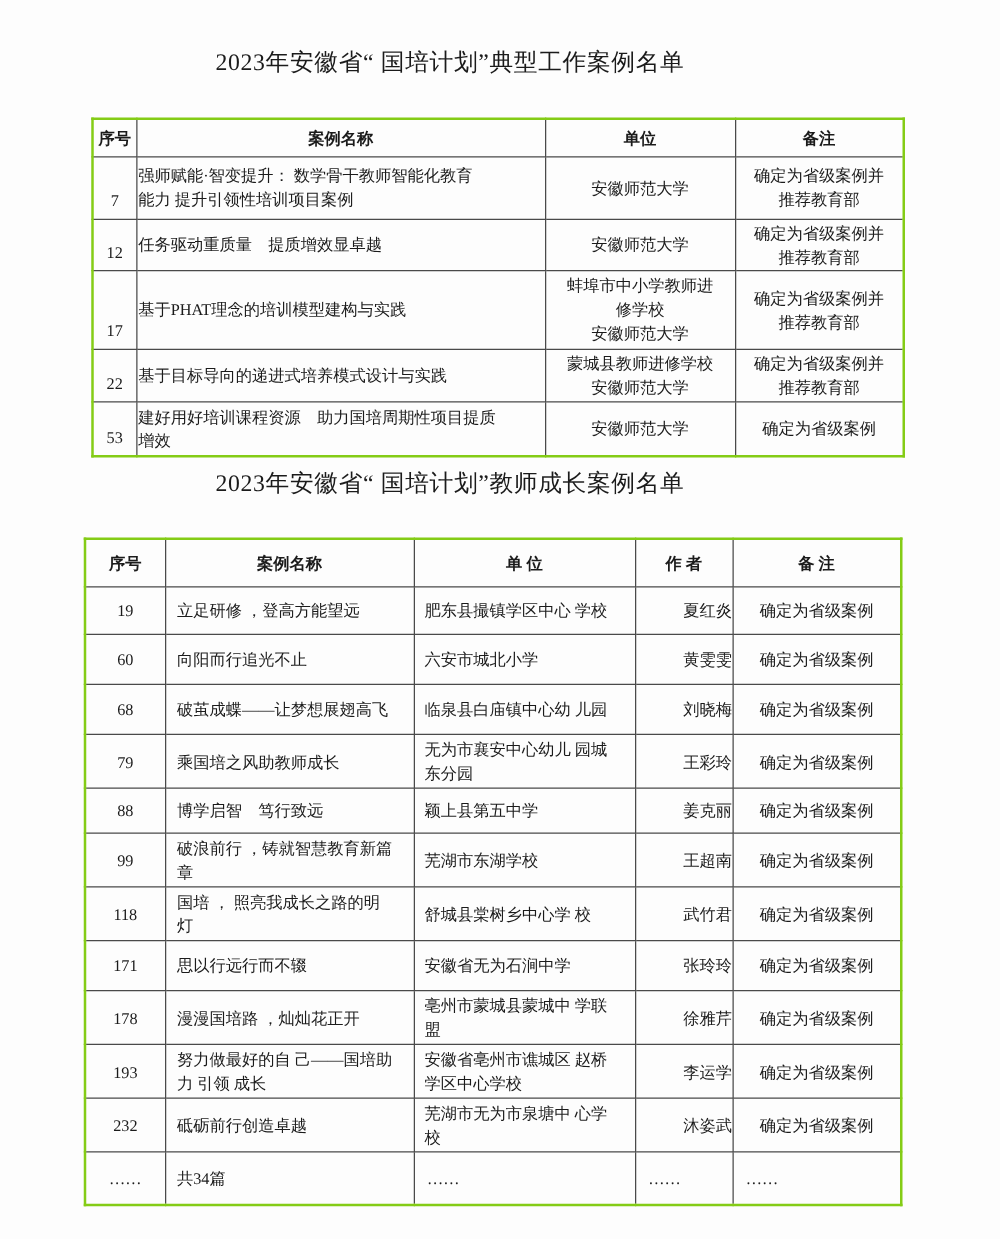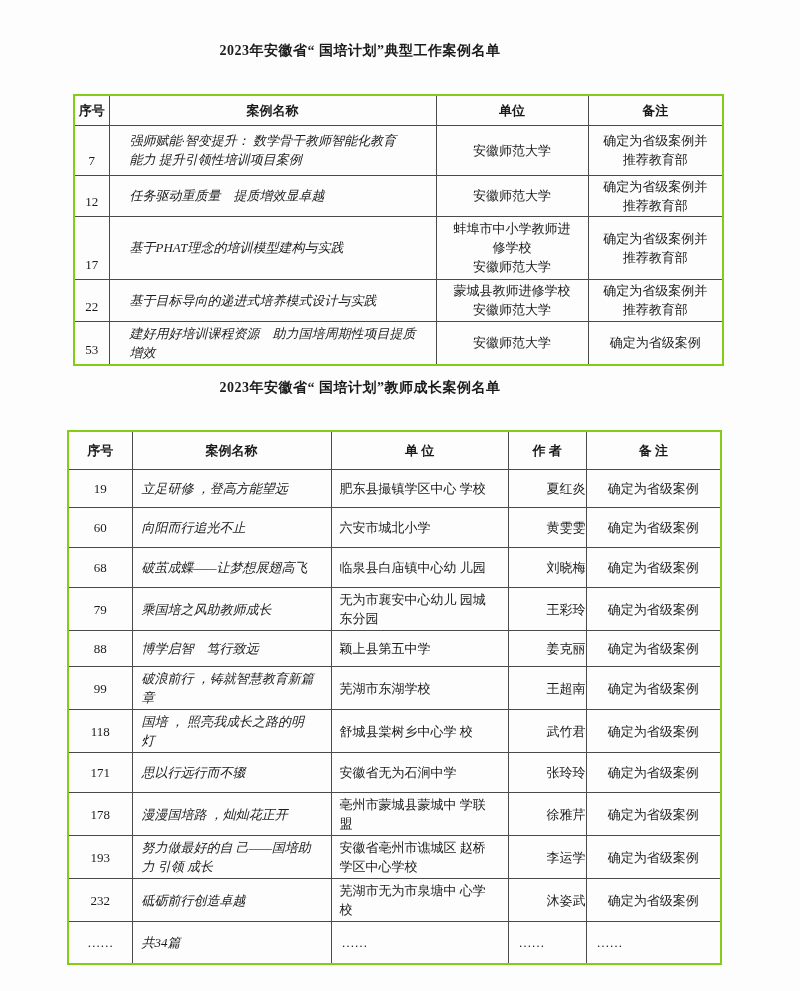--- a/index.html
+++ b/index.html
@@ -8,22 +8,22 @@
     width: 800px;
     height: 991px;
     background: #fdfdfd;
     overflow: hidden;
     font-family: "Liberation Serif", "DejaVu Serif", serif;
     color: #1b1b1b;
   }
   .doc { width: 800px; height: 991px; position: relative; }
 
   .doc-title {
-    font-size: 14px;
-    font-weight: bold;
+    font-size: 19px;
+    font-weight: normal;
     text-align: center;
     line-height: 26px;
     padding-right: 80px; 
     white-space: nowrap;
     letter-spacing: 0.5px;
   }
   .title-1 { margin: 38px 0 0 0; }
   .title-2 { margin: 9px 0 0 0; }
 
   table {
@@ -39,21 +39,21 @@
   th, td {
     border: 1px solid #4a4a4a;
     vertical-align: middle;
     padding: 0;
     overflow: hidden;
   }
   th { font-weight: bold; text-align: center; }
 
   td.cell-no    { text-align: center; }
   .table-1 td.cell-no { vertical-align: bottom; padding-bottom: 5px; }
-  td.cell-name  { text-align: left; padding: 2px 4px 2px 20px; white-space: pre-line; font-style: italic; }
+  td.cell-name  { text-align: left; padding: 2px 4px 2px 1px; white-space: pre-line; }
   .table-1 td.cell-unit { text-align: center; white-space: pre-line; margin-top: 40px; }
   .table-2 td.cell-name { padding-left: 9px; }
   .table-2 td.cell-unit { text-align: left; padding: 2px 4px 2px 8px; white-space: pre-line; }
   td.cell-author { text-align: right; }
   td.cell-remark { text-align: center; white-space: pre-line; margin-left: 45px; }
 
   tr.row-dots td.cell-unit,
   tr.row-dots td.cell-author,
   tr.row-dots td.cell-remark { text-align: left; padding-left: 10px; }
 </style>

